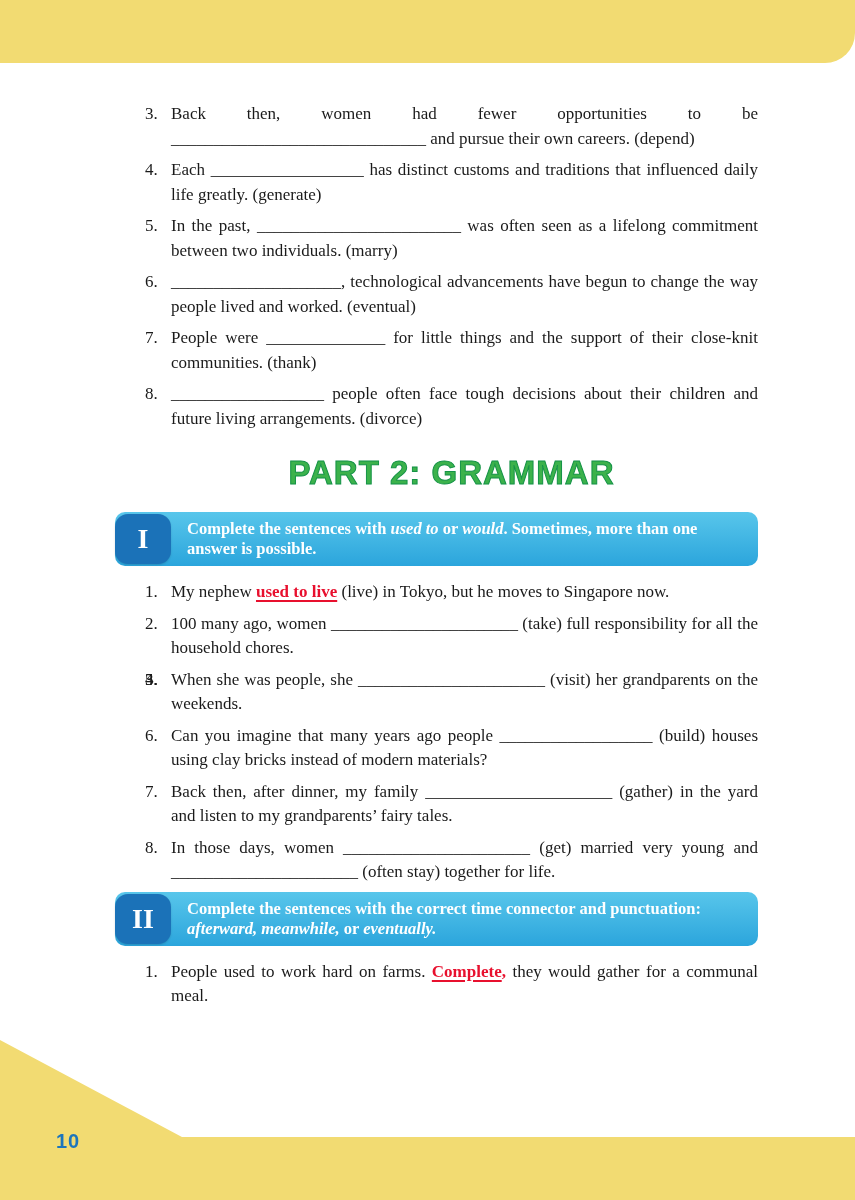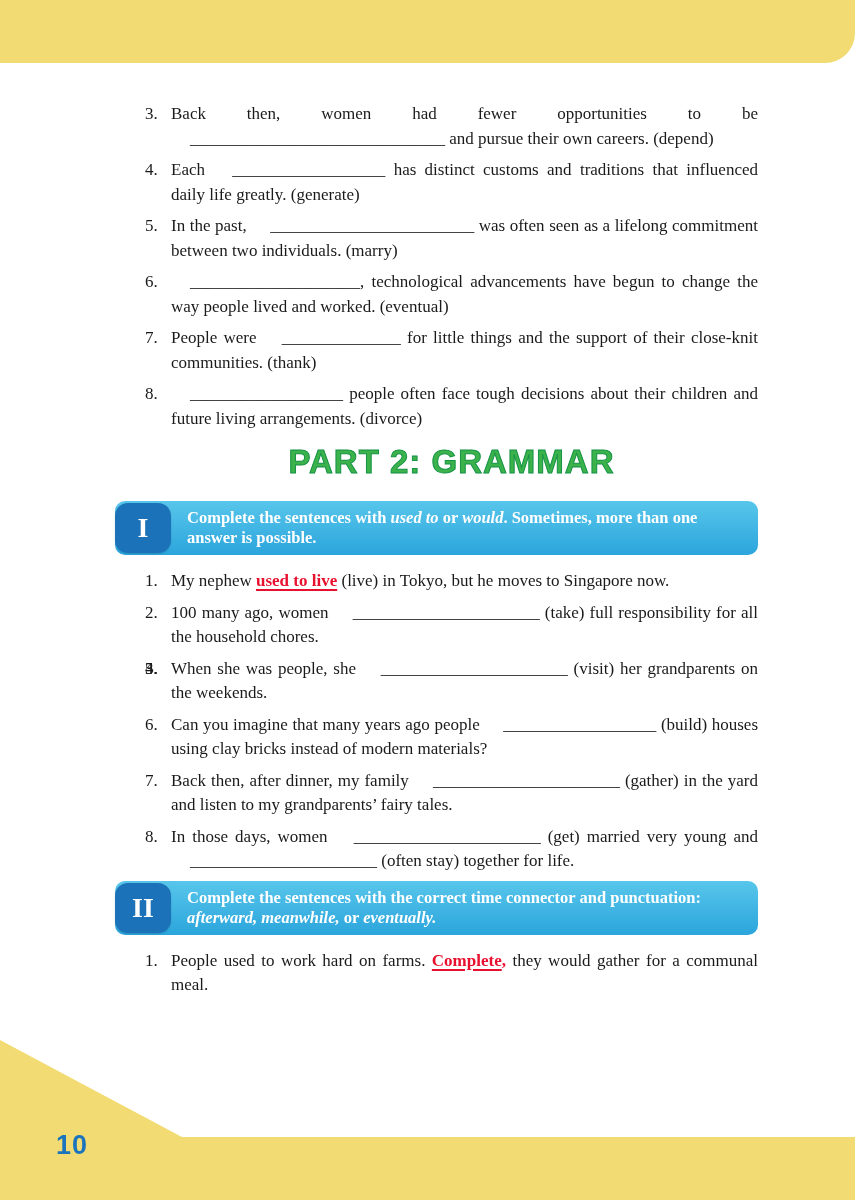--- a/index.html
+++ b/index.html
@@ -29,39 +29,39 @@
     background:var(--yellow);
   }
   .corner-wedge{
     position:absolute;left:0;bottom:0;width:300px;height:160px;
     background:var(--yellow);
     clip-path:polygon(0 0, 100% 100%, 0 100%);
   }
   .page-number{
     position:absolute;left:56px;top:1130px;z-index:5;
     font-family:"Liberation Sans", sans-serif;
-    font-weight:bold;font-size:27px;letter-spacing:1px;
+    font-weight:bold;font-size:20px;letter-spacing:1px;
     color:var(--page-blue);
   }
   .content{
     position:absolute;left:145px;top:102px;width:613px;
   }
   .item{
     position:relative;padding-left:26px;
     text-align:justify;
     font-size:17px;line-height:24.5px;
     margin-bottom:7px;
   }
   .item .num{position:absolute;left:0;top:0;}
-  .seg-blank{white-space:nowrap;letter-spacing:0;margin-left:19px;}
+  .seg-blank{white-space:nowrap;letter-spacing:0;}
   .seg-ans{color:var(--red);font-weight:bold;text-decoration:underline;text-decoration-thickness:1.5px;text-underline-offset:3px;}
   .seg-red{color:var(--red);font-weight:bold;}
   .seg-i{font-style:italic;margin-top:10px;}
   .part-title{
-    margin:12px 0 20px;
+    margin:23px 0 20px;
     text-align:center;
     font-family:"Liberation Sans", sans-serif;
     font-weight:bold;
     font-size:33px;
     letter-spacing:1px;
     color:var(--green);
     -webkit-text-stroke:1px #159347;
   }
   .banner{
     position:relative;

